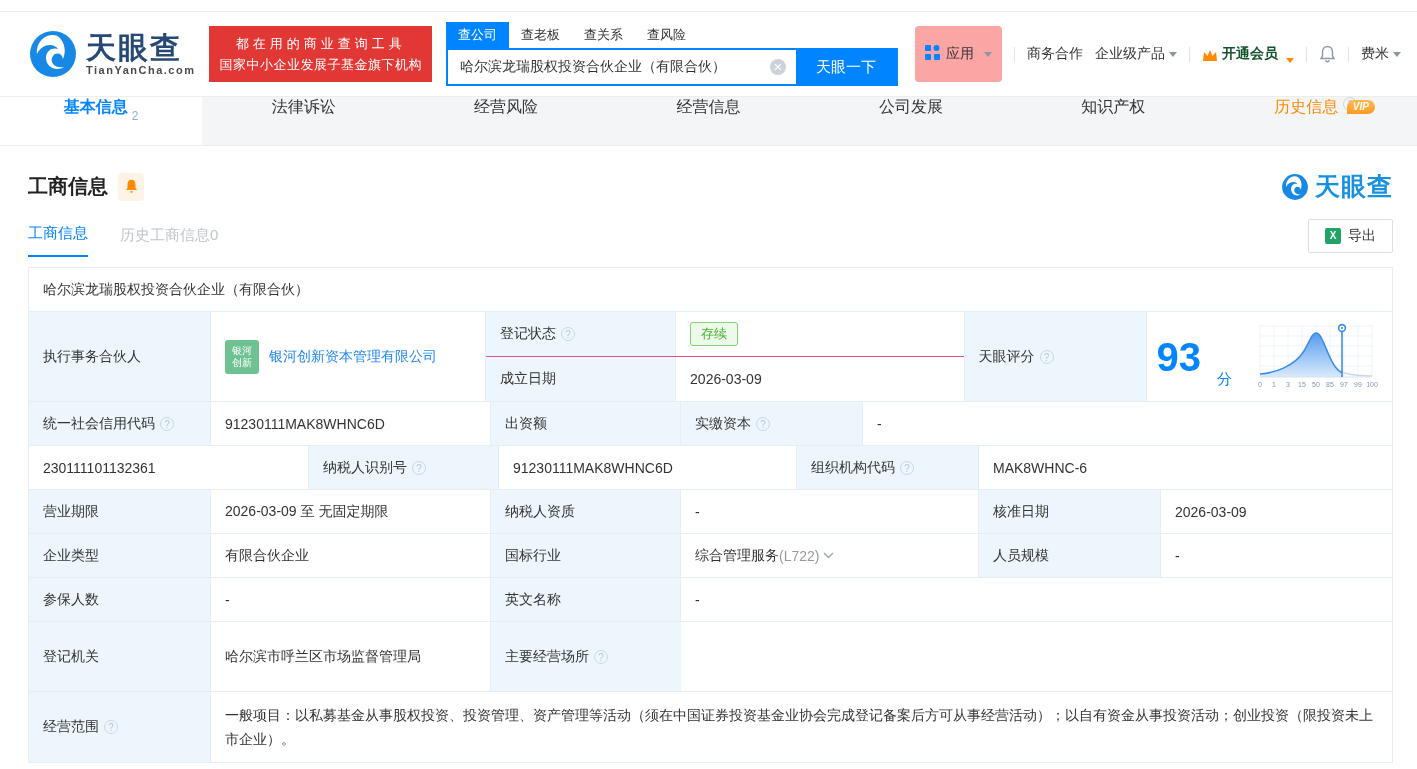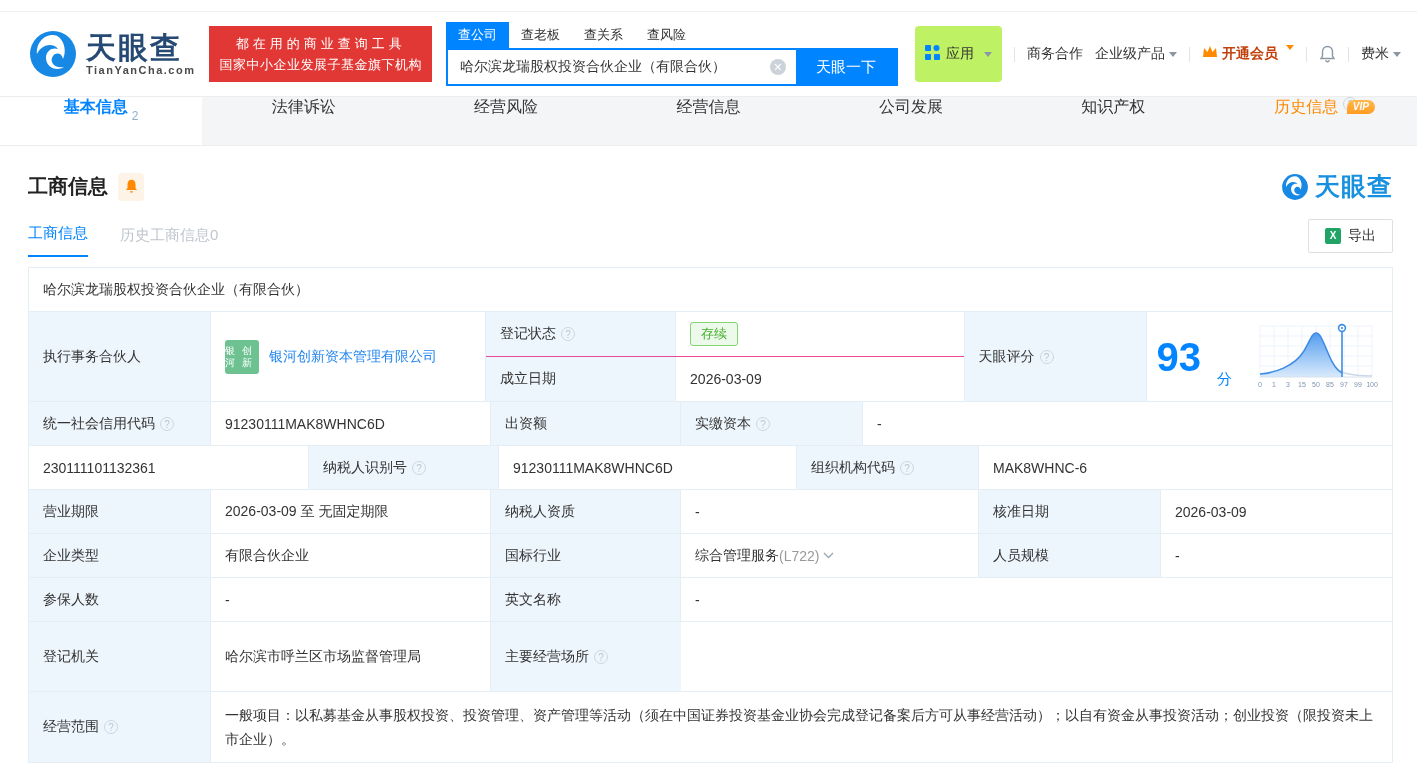--- a/index.html
+++ b/index.html
@@ -21,25 +21,25 @@
   .search-tabs { display:flex; align-items:flex-end; height:26px; }
   .search-tab { font-size:13px; color:#333; padding:4px 12px; cursor:pointer; }
   .search-tab.active { background:#0084ff; color:#fff; }
   .search-box { display:flex; border:2px solid #0084ff; height:38px; }
   .search-input { flex:1; border:none; outline:none; font-size:14px; padding:0 8px 0 12px; color:#333; font-family:inherit; min-width:0; }
   .clear-icon { width:16px; height:16px; border-radius:50%; background:#ccd2d9; color:#fff; font-size:11px; line-height:16px; text-align:center; align-self:center; margin-right:10px; cursor:pointer; }
   .search-btn { width:100px; background:#0084ff; color:#fff; border:none; font-size:15px; cursor:pointer; font-family:inherit; }
 
   .top-menu { margin-left:auto; display:flex; align-items:center; gap:12px; font-size:14px; color:#333; white-space:nowrap; }
   .menu-sep { width:1px; height:15px; background:#e3e3e3; }
-  .apps-chip { display:flex; align-items:center; gap:6px; background:#bef264; border-radius:4px; padding:19px 10px; cursor:pointer; }
+  .apps-chip { display:flex; align-items:center; gap:6px; background:#fca5a5; border-radius:4px; padding:19px 10px; cursor:pointer; }
   .caret { display:inline-block; width:0; height:0; border-left:4px solid transparent; border-right:4px solid transparent; border-top:5px solid #8a97a5; margin-left:4px; }
   .caret.orange { border-top-color:#ff8a00; }
   .menu-item { display:flex; align-items:center; cursor:pointer; }
-  .vip-link { color:#c2410c; font-weight:bold; display:flex; align-items:flex-start; gap:4px; cursor:pointer; }
+  .vip-link { color:#14532d; font-weight:bold; display:flex; align-items:flex-end; gap:4px; cursor:pointer; }
   .bell-btn { display:flex; align-items:center; cursor:pointer; }
 
   
   .main-tabs { display:flex; height:50px; background:#f4f5f7; border-top:1px solid #ededed; border-bottom:1px solid #ededed; }
   .main-tab { flex:1; display:flex; align-items:flex-start; justify-content:center; font-size:16px; color:#333; cursor:pointer; position:relative; }
   .main-tab.active { background:#fff; color:#0084ff; font-weight:bold; }
   .tab-count { font-size:12px; color:#8fb0d2; margin-left:4px; align-self:flex-start; margin-top:12px; font-weight:normal; }
   .main-tab.history { color:#ff8a00; }
   .vip-badge { position:absolute; top:3px; right:42px; background:linear-gradient(180deg,#ffb950,#ff9c21); color:#fff; font-size:10px; font-weight:bold; font-style:italic; padding:1px 6px 2px; border-radius:7px 7px 7px 0; }
 
@@ -68,21 +68,21 @@
   .c1 { width:182px; } .c2 { width:280px; } .c3 { width:190px; } .c4 { width:298px; } .c5 { width:182px; }
   .cfill { flex:1; }
   .mid-stack { width:488px; display:flex; flex-direction:column; border-right:1px solid #e5edf5; }
   .mid-sub { display:flex; flex:1; }
   .mid-sub:first-child { border-bottom:1px solid #ec4899; }
   .mid-sub .lbl { width:190px; }
   .mid-sub .val { flex:1; border-right:none; }
   .q-icon { width:14px; height:14px; border:1px solid #ccd6e0; border-radius:50%; color:#b9c5d1; font-size:10px; line-height:13px; text-align:center; flex-shrink:0; cursor:pointer; }
   .link { color:#2386ee; cursor:pointer; }
   .status-badge { background:#edf9ea; border:1px solid #83d473; color:#48b133; border-radius:3px; padding:2px 10px; font-size:13px; }
-  .partner-badge { width:34px; height:34px; background:#6ec292; border-radius:3px; color:#fff; font-size:10px; line-height:12px; display:flex; flex-direction:row; align-items:center; justify-content:center; margin-right:10px; flex-shrink:0; }
+  .partner-badge { width:34px; height:34px; background:#6ec292; border-radius:3px; color:#fff; font-size:10px; line-height:12px; display:flex; flex-direction:column; align-items:center; justify-content:center; margin-right:10px; flex-shrink:0; }
   .gray { color:#999; }
   .chev-down { margin-left:4px; display:inline-flex; cursor:pointer; }
   .score-cell { gap:16px; padding:6px 10px; }
   .score-num { font-size:40px; font-weight:bold; color:#0084ff; line-height:1; }
   .score-unit { font-size:15px; color:#0084ff; align-self:flex-end; margin-bottom:6px; }
   .wrapv { flex-wrap:wrap; line-height:24px; display:block; padding-top:9px; padding-bottom:9px; align-self:center; }
   .row-tall { min-height:70px; }
 </style>
 </head>
 <body>

